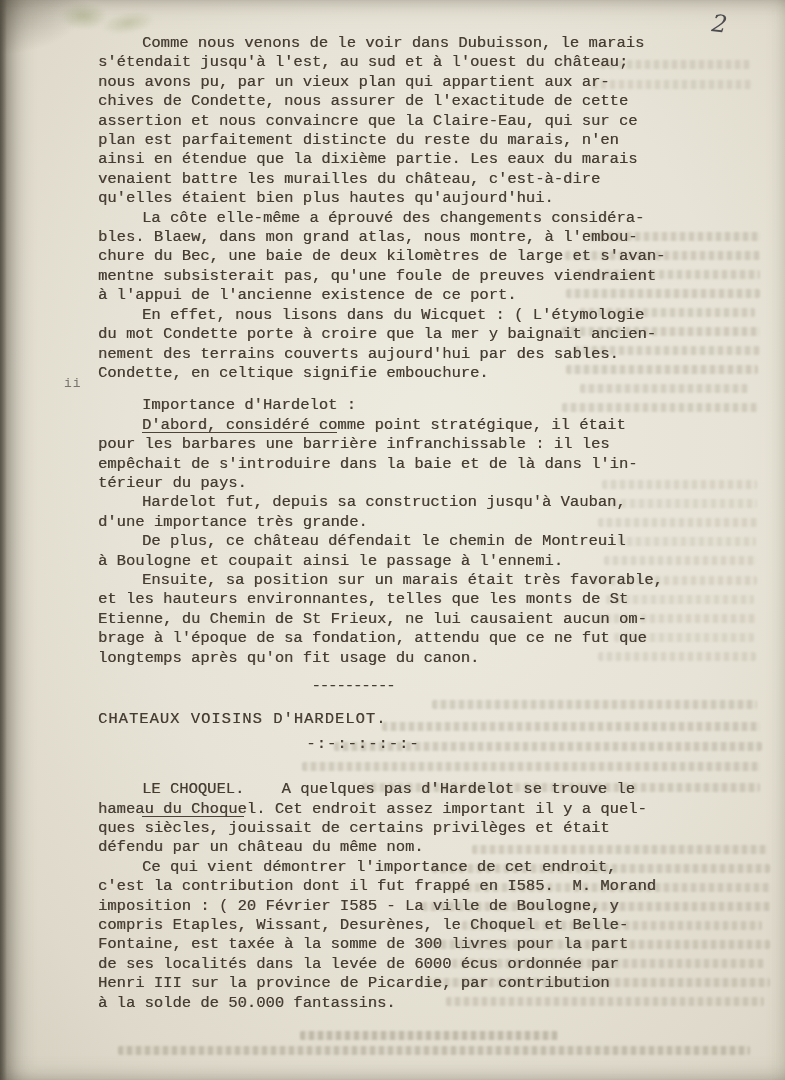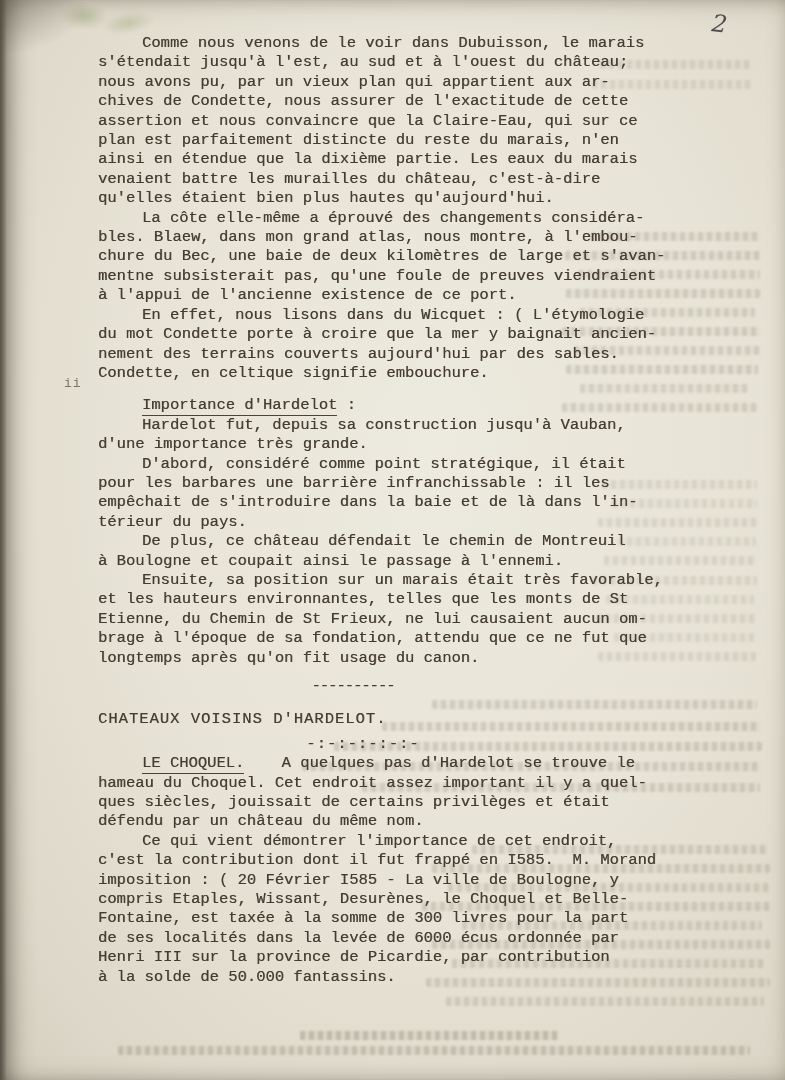--- a/index.html
+++ b/index.html
@@ -48,26 +48,26 @@
 
   
   .doc-body{
     position:absolute;left:98px;top:34px;width:622px;
     font-size:15.5px;line-height:19.4px;
     text-shadow:.4px .3px .5px rgba(56,46,36,.55);
   }
   .blk{margin:0;}
   .line{white-space:pre;}
   .line.first{padding-left:44px;}
-  .u{border-bottom:1.6px solid rgba(62,52,41,.92);padding-bottom:1px;}
+  .u{border-bottom:1.6px solid rgba(62,52,41,.92);padding-bottom:18px;}
   .blk-hu{margin-top:13px;}
   .blk-div1{margin-top:9px;text-align:center;padding-right:112px;letter-spacing:-1px;white-space:pre;}
   .blk-h2{margin-top:14px;text-align:left;padding-right:66px;letter-spacing:1px;white-space:pre;}
   .blk-div2{margin-top:5px;text-align:center;padding-right:92px;letter-spacing:1px;white-space:pre;}
-  .blk-plead{margin-top:0;}
+  .blk-plead{margin-top:26px;}
 </style>
 </head>
 <body>
 
 <div class="page">
   <div class="corner-tl"></div>
   <div class="edge-left"></div>
   <div class="smudge s1"></div>
   <div class="smudge s2"></div>
   <div class="page-number">2</div>
@@ -134,28 +134,28 @@
       <div class="blk blk-p">
         <div class="line first">En effet, nous lisons dans du Wicquet : ( L'étymologie</div>
         <div class="line">du mot Condette porte à croire que la mer y baignait ancien-</div>
         <div class="line">nement des terrains couverts aujourd'hui par des sables.</div>
         <div class="line">Condette, en celtique signifie embouchure.</div>
       </div>
       <div class="blk blk-hu">
         <div class="line first"><span class="u">Importance d'Hardelot</span><span> :</span></div>
       </div>
       <div class="blk blk-p">
-        <div class="line first">Hardelot fut, depuis sa construction jusqu'à Vauban,</div>
-        <div class="line">d'une importance très grande.</div>
-      </div>
-      <div class="blk blk-p">
         <div class="line first">D'abord, considéré comme point stratégique, il était</div>
         <div class="line">pour les barbares une barrière infranchissable : il les</div>
         <div class="line">empêchait de s'introduire dans la baie et de là dans l'in-</div>
         <div class="line">térieur du pays.</div>
+      </div>
+      <div class="blk blk-p">
+        <div class="line first">Hardelot fut, depuis sa construction jusqu'à Vauban,</div>
+        <div class="line">d'une importance très grande.</div>
       </div>
       <div class="blk blk-p">
         <div class="line first">De plus, ce château défendait le chemin de Montreuil</div>
         <div class="line">à Boulogne et coupait ainsi le passage à l'ennemi.</div>
       </div>
       <div class="blk blk-p">
         <div class="line first">Ensuite, sa position sur un marais était très favorable,</div>
         <div class="line">et les hauteurs environnantes, telles que les monts de St</div>
         <div class="line">Etienne, du Chemin de St Frieux, ne lui causaient aucun om-</div>
         <div class="line">brage à l'époque de sa fondation, attendu que ce ne fut que</div>

